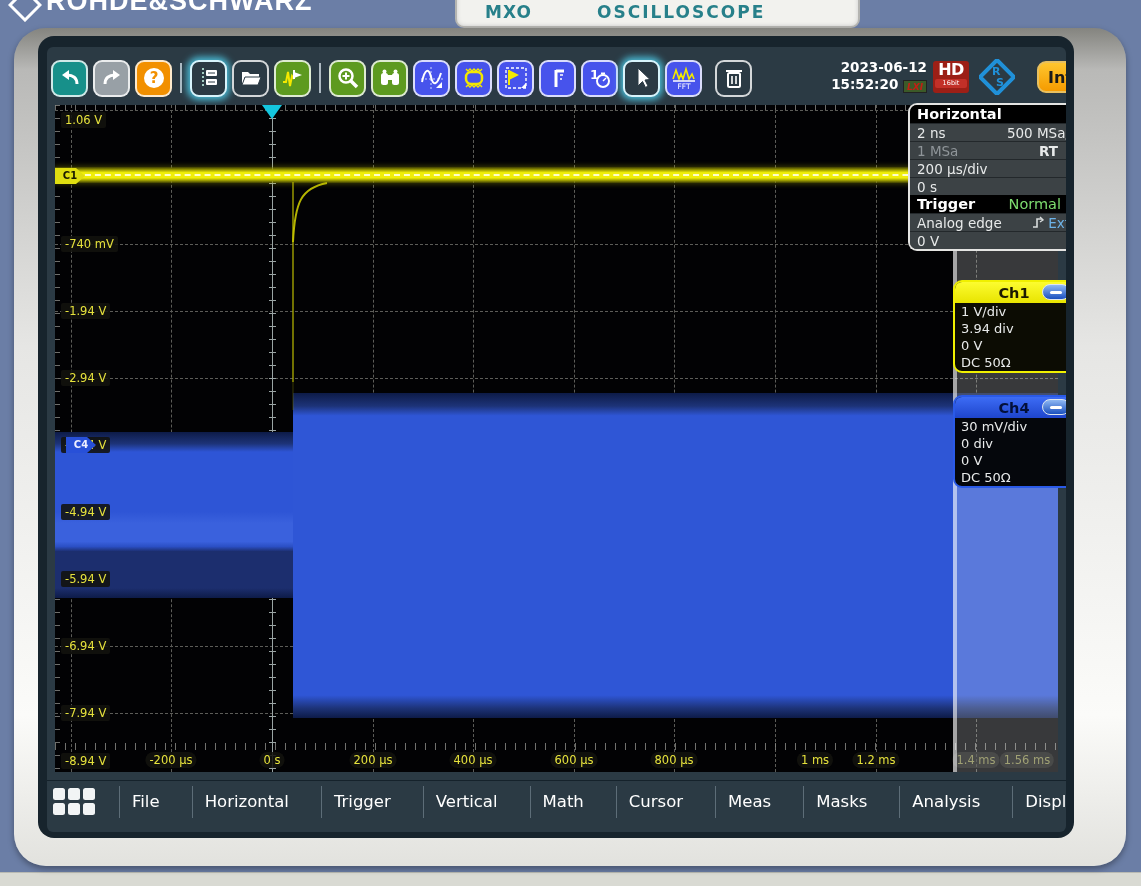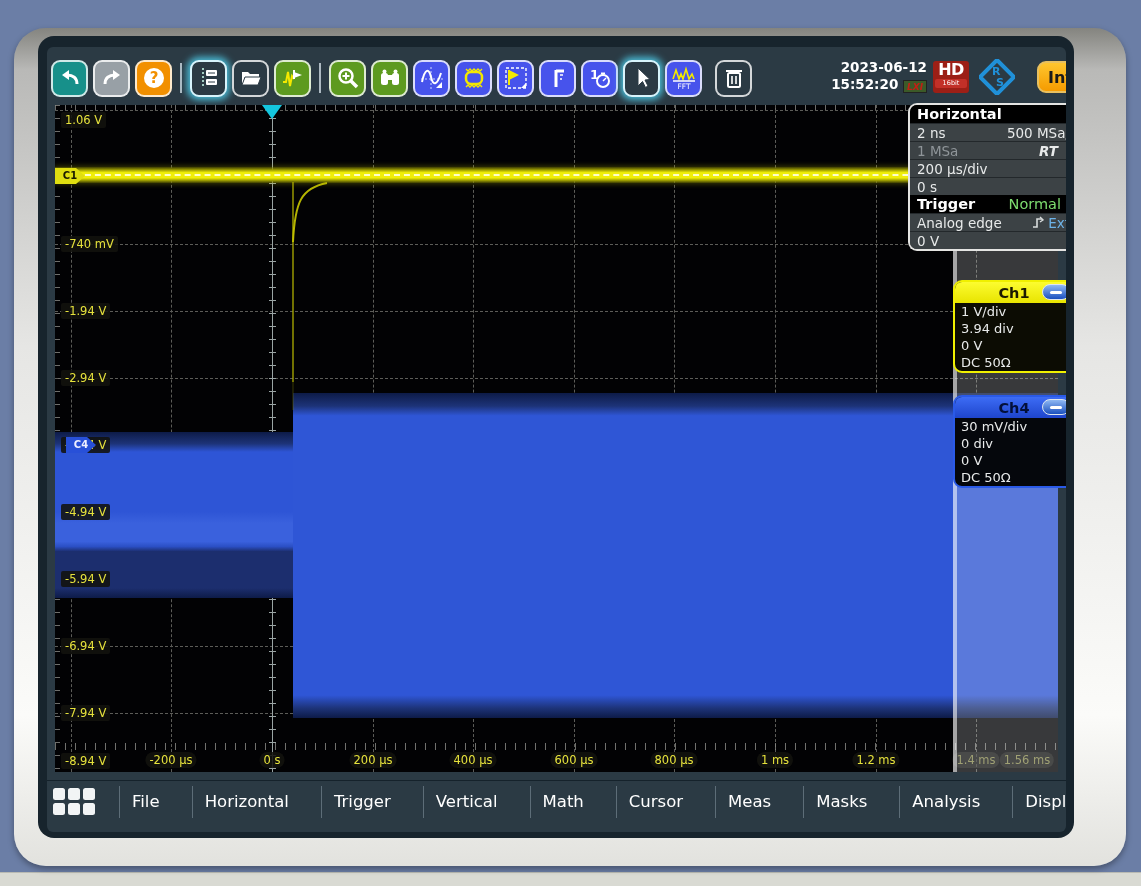--- a/index.html
+++ b/index.html
@@ -74,21 +74,21 @@
   .tagC1 { left:0; top:63px; background:#e0de10; color:#1a1a00; }
   .tagC4 { left:11px; top:332px; background:#2850d8; color:#eef; }
   .tagTA { left:962px; top:64px; width:34px; background:rgba(130,150,150,.35); border:1px dashed #8aa0a0; color:#9ab4b4;
            clip-path:polygon(0 0,72% 0,100% 50%,72% 100%,0 100%); }
   .trig { position:absolute; left:207px; top:0; width:0; height:0; border-left:10px solid transparent; border-right:10px solid transparent; border-top:14px solid #14c6de; }
 
   
   .hpanel { position:absolute; left:861px; top:56px; width:170px; background:#101314; border:2px solid #e4e4e2; border-right:none; border-radius:9px 0 0 9px; overflow:hidden; font-size:13.5px; }
   .phead { background:#000; color:#fff; font-weight:bold; padding:1px 7px; font-size:14.5px; display:flex; justify-content:space-between; }
   .prow { background:rgba(64,70,74,.92); color:#e8eaea; padding:0 8px 0 7px; height:18px; line-height:18px; display:flex; justify-content:space-between; border-top:1px solid #23282b; white-space:nowrap; }
-  .muted { color:#8f9599; } .bold { font-weight:bold;font-style:italic; }
+  .muted { color:#8f9599; } .bold { font-weight:bold; }
   .grn { color:#7ddc6f; font-weight:normal; } .cyan { color:#6db3e8; }
 
   .chpanel { position:absolute; width:122px; border-radius:9px; overflow:hidden; font-size:13px;margin-left:24px; }
   .ch1p { left:882px; top:233px; border:2px solid #f0f000; background:#0c0c03; }
   .ch4p { left:882px; top:348px; border:2px solid #2a5ae8; background:#05070c; }
   .chhead { height:21px; display:flex; align-items:center; justify-content:center; position:relative; font-weight:bold; font-size:14.5px; }
   .ch1p .chhead { background:linear-gradient(180deg,#fcfc30,#e8e400); color:#1a1a00; }
   .ch4p .chhead { background:linear-gradient(180deg,#3d6cf5,#1e45cc); color:#03103a; }
   .minbtn { position:absolute; right:3px; top:2px; width:28px; height:16px; border-radius:8px; border:1px solid #dfe6ee;
             background:linear-gradient(180deg,#8fb8f2,#1a50c0); display:flex; align-items:center; justify-content:center; }
@@ -100,20 +100,30 @@
   .appgrid { width:46px; height:30px; margin:0 4px 0 6px; display:grid; grid-template-columns:repeat(3,12px); grid-template-rows:12px 12px; gap:3px; align-content:center; justify-content:center; }
   .appgrid span { background:#f2f4f5; border-radius:2.5px; }
   .mitem { color:#fff; font-size:16.5px; padding:5px 12px; border-left:1px solid #5d6d78; line-height:22px; white-space:nowrap; }
 
   svg { display:block; }
 </style>
 </head>
 <body>
 <div class="page">
 
+  <div class="tophdr">
+    <svg class="brandlogo" viewBox="0 0 34 34">
+      <path d="M17 2 L32 17 L17 32 L2 17 Z" fill="none" stroke="#fff" stroke-width="3"></path>
+    </svg>
+    <div class="brand">ROHDE&amp;SCHWARZ</div>
+    <div class="titlepill">
+      <span class="t">MXO</span>
+      <span class="t2">OSCILLOSCOPE</span>
+    </div>
+  </div>
 
   <div class="bstrip"></div>
   <div class="bezel"></div>
   <div class="frame"></div>
 
   <div class="screen">
 
     <div class="toolbar">
       <div class="tbtn teal">
         <svg width="22" height="22" viewBox="0 0 22 22">
@@ -307,21 +317,21 @@
 
       <div class="tag tagC1">C1</div>
       <div class="tag tagC4">C4</div>
 
       <div class="xlab" style="left:116px">-200 µs</div>
       <div class="xlab" style="left:217px">0 s</div>
       <div class="xlab" style="left:318px">200 µs</div>
       <div class="xlab" style="left:418px">400 µs</div>
       <div class="xlab" style="left:519px">600 µs</div>
       <div class="xlab" style="left:619px">800 µs</div>
-      <div class="xlab" style="left:720px">1 ms</div>
+      <div class="xlab" style="left:760px">1 ms</div>
       <div class="xlab" style="left:821px">1.2 ms</div>
       <div class="xlab dim" style="left:921px">1.4 ms</div>
       <div class="xlab dim" style="left:972px">1.56 ms</div>
 
       <div class="tag tagTA">TA</div>
 
       <div class="dimov"></div>
     </div>
 
     <div class="hpanel">

